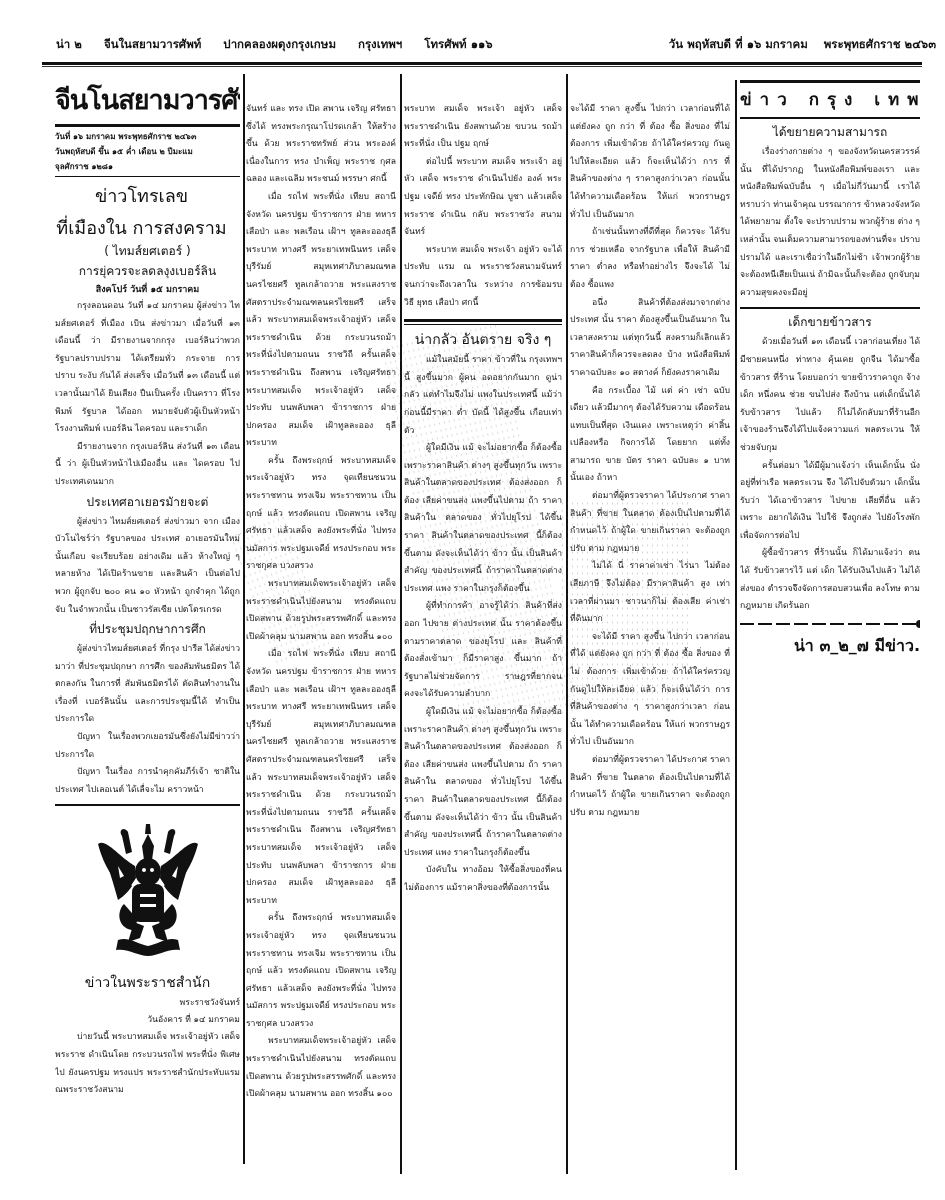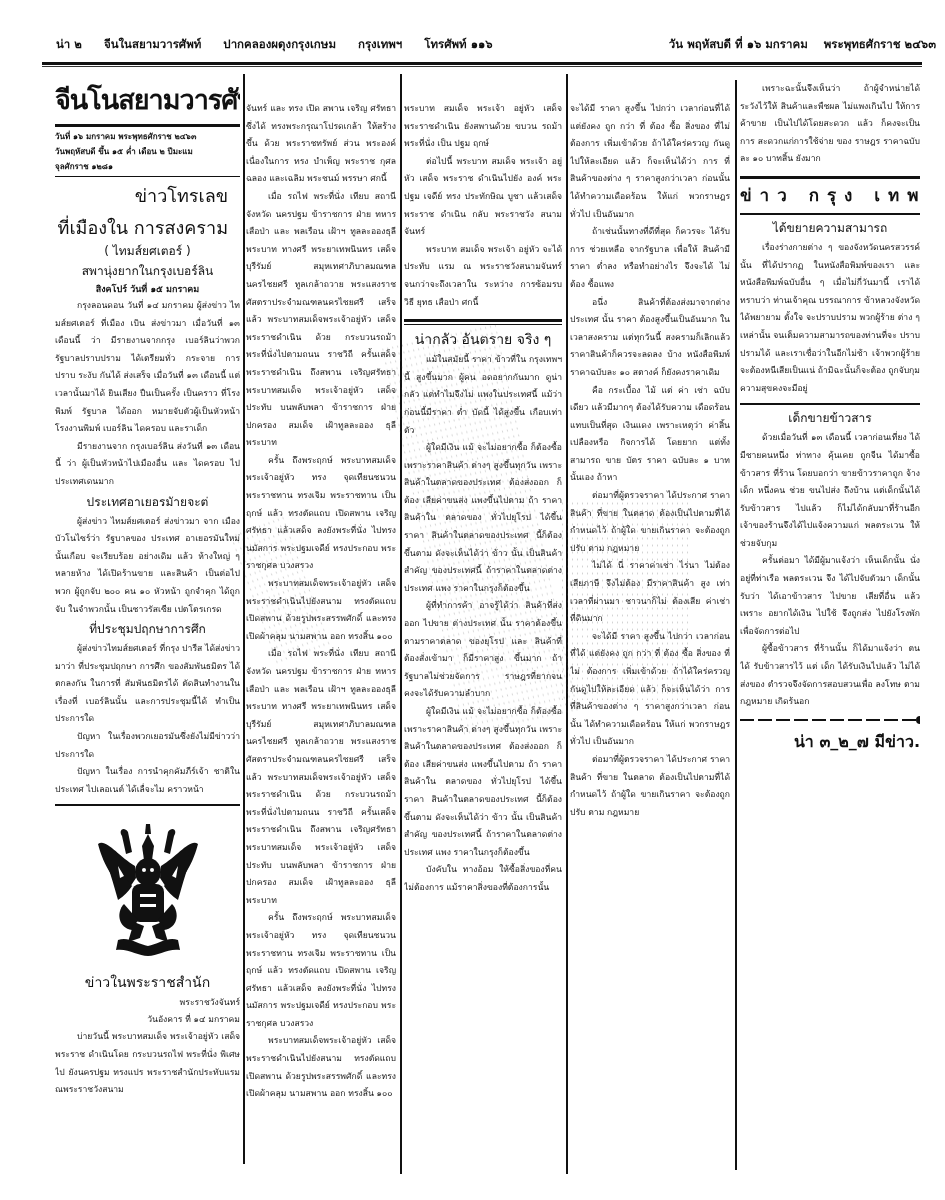--- a/index.html
+++ b/index.html
@@ -29,21 +29,21 @@
   .vrule { position: absolute; width: 2px; background: #111; }
   .vr1 { left: 243px; top: 74px; height: 1090px; }
   .vr2 { left: 400px; top: 74px; height: 1100px; }
   .vr3 { left: 566px; top: 74px; height: 1100px; }
   .vr4 { left: 735px; top: 80px; height: 1090px; }
 
   .masthead { font-family: "DejaVu Serif", serif; font-size: 27px; font-weight: bold; letter-spacing: -1px; text-align: center; line-height: 40px; margin-top: 8px; white-space: nowrap; }
   .thick-rule { height: 3px; background: #111; margin: 4px 0 2px 0; }
   .thin-rule { height: 1px; background: #111; margin: 2px 0; }
   .issue-line { font-size: 8px; line-height: 15px; text-align: left; font-weight: bold; text-indent: 0; white-space: nowrap; }
-  .headline-big { font-size: 18px; line-height: 26px; text-align: right; font-weight: normal; margin: 6px 12px 0 0; white-space: nowrap; }
+  .headline-big { font-size: 18px; line-height: 26px; text-align: center; font-weight: normal; margin: 6px 12px 0 0; white-space: nowrap; }
   .headline-mid { font-size: 12px; line-height: 20px; text-align: center; white-space: nowrap; }
   .dateline { font-size: 9px; text-align: center; font-weight: bold; line-height: 16px; }
   .subhead { font-size: 12px; line-height: 22px; text-align: center; white-space: nowrap; }
   .section-head { font-size: 14px; line-height: 24px; text-align: center; font-weight: normal; white-space: nowrap; }
   .section-head-bold { font-size: 17px; font-weight: bold; letter-spacing: 8px; line-height: 28px; text-align: center; white-space: nowrap; }
 
   .emblem { width: 120px; height: 150px; margin: 10px auto 4px auto; display: block; }
   .byline-r { text-align: right; font-size: 8.6px; line-height: 17px; }
 
   .footer-note { font-size: 16px; font-weight: bold; text-align: right; margin-top: 12px; padding-left: 10px; white-space: nowrap; }
@@ -79,21 +79,21 @@
 <div class="col c1">
   <div class="masthead">จีนโนสยามวารศัพท์</div>
   <div class="thick-rule"></div>
   <div class="issue-line">วันที่ ๑๖ มกราคม พระพุทธศักราช ๒๔๖๓</div>
   <div class="issue-line">วันพฤหัสบดี ขึ้น ๑๕ ค่ำ เดือน ๒ ปีมะแม</div>
   <div class="issue-line">จุลศักราช ๑๒๘๑</div>
   <div class="thin-rule"></div>
   <div class="headline-big">ข่าวโทรเลข</div>
   <div class="headline-big">ที่เมืองใน การสงคราม</div>
   <div class="headline-mid">( ไทมส์ยศเตอร์ )</div>
-  <div class="headline-mid">สพานุ่งยากในกรุงเบอร์ลิน</div>
+  <div class="headline-mid">การยุ่ควรจะลดลงุงเบอร์ลิน</div>
   <div class="dateline">สิงคโปร์ วันที่ ๑๕ มกราคม</div>
   <p>กรุงลอนดอน วันที่ ๑๔ มกราคม ผู้ส่งข่าว ไทมส์ยศเตอร์ ที่เมือง เบิน ส่งข่าวมา เมื่อวันที่ ๑๓ เดือนนี้ ว่า มีรายงานจากกรุง เบอร์ลินว่าพวกรัฐบาลปราบปราม ได้เตรียมทั่ว กระจาย การ ปราบ ระงับ กันได้ ส่งเสร็จ เมื่อวันที่ ๑๓ เดือนนี้ แต่เวลานั้นมาได้ ยินเสียง ปืนเป็นครั้ง เป็นคราว ที่โรงพิมพ์ รัฐบาล ได้ออก หมายจับตัวผู้เป็นหัวหน้า โรงงานพิมพ์ เบอร์ลิน ไดครอบ และราเด็ก</p>
   <p>มีรายงานจาก กรุงเบอร์ลิน ส่งวันที่ ๑๓ เดือนนี้ ว่า ผู้เป็นหัวหน้าไปเมืองอื่น และ ไดครอบ ไปประเทศเดนมาก</p>
   <div class="subhead">ประเทศอาเยอรมัายจะต่</div>
   <p>ผู้ส่งข่าว ไทมส์ยศเตอร์ ส่งข่าวมา จาก เมืองบัวโนไซร์ว่า รัฐบาลของ ประเทศ อาเยอรมันใหม่ นั้นเกือบ จะเรียบร้อย อย่างเดิม แล้ว ห้างใหญ่ ๆ หลายห้าง ได้เปิดร้านขาย และสินค้า เป็นต่อไป พวก ผู้ถูกจับ ๒๐๐ คน ๑๐ หัวหน้า ถูกจำคุก ได้ถูกจับ ในจำพวกนั้น เป็นชาวรัสเซีย เปตโตรเกรด</p>
   <div class="subhead">ที่ประชุมปฤกษาการศึก</div>
   <p>ผู้ส่งข่าวไทมส์ยศเตอร์ ที่กรุง ปารีส ได้ส่งข่าวมาว่า ที่ประชุมปฤกษา การศึก ของสัมพันธมิตร ได้ตกลงกัน ในการที่ สัมพันธมิตรได้ ตัดสินทำงานใน เรื่องที่ เบอร์ลินนั้น และการประชุมนี้ได้ ทำเป็น ประการใด</p>
   <p>ปัญหา ในเรื่องพวกเยอรมันซึ่งยังไม่มีข่าวว่า ประการใด</p>
   <p>ปัญหา ในเรื่อง การนำคุกคัมภีร์เจ้า ชาติในประเทศ ไปเลอเนต์ ได้เลื่จะไม คราวหน้า</p>
   <div class="thick-rule" style="height:2px;margin-top:6px;"></div>
@@ -159,21 +159,20 @@
   <p>ถ้าเช่นนั้นทางที่ดีที่สุด ก็ควรจะ ได้รับการ ช่วยเหลือ จากรัฐบาล เพื่อให้ สินค้ามีราคา ต่ำลง หรือทำอย่างไร จึงจะได้ ไม่ ต้อง ซื้อแพง</p>
   <p>อนึ่ง สินค้าที่ต้องส่งมาจากต่างประเทศ นั้น ราคา ต้องสูงขึ้นเป็นอันมาก ในเวลาสงคราม แต่ทุกวันนี้ สงครามก็เลิกแล้ว ราคาสินค้าก็ควรจะลดลง บ้าง หนังสือพิมพ์ราคาฉบับละ ๑๐ สตางค์ ก็ยังคงราคาเดิม</p>
   <p>คือ กระเบื้อง ไม้ แต่ ค่า เช่า ฉบับเดียว แล้วมีมากๆ ต้องได้รับความ เดือดร้อน แทบเป็นที่สุด เงินแดง เพราะเหตุว่า ค่าสิ้นเปลืองหรือ กิจการได้ โดยยาก แต่ทั้ง สามารถ ขาย บัตร ราคา ฉบับละ ๑ บาท นั้นเอง ถ้าหา</p>
   <p>ต่อมาที่ผู้ตรวจราคา ได้ประกาศ ราคาสินค้า ที่ขาย ในตลาด ต้องเป็นไปตามที่ได้กำหนดไว้ ถ้าผู้ใด ขายเกินราคา จะต้องถูกปรับ ตาม กฎหมาย</p>
   <p>ไม่ได้ นี่ ราคาค่าเช่า ไร่นา ไม่ต้อง เสียภาษี จึงไม่ต้อง มีราคาสินค้า สูง เท่า เวลาที่ผ่านมา ชาวนาก็ไม่ ต้องเสีย ค่าเช่า ที่ดินมาก</p>
   <p>จะได้มี ราคา สูงขึ้น ไปกว่า เวลาก่อนที่ได้ แต่ยังคง ถูก กว่า ที่ ต้อง ซื้อ สิ่งของ ที่ไม่ ต้องการ เพิ่มเข้าด้วย ถ้าได้ใคร่ครวญ กันดูไปให้ละเอียด แล้ว ก็จะเห็นได้ว่า การ ที่สินค้าของต่าง ๆ ราคาสูงกว่าเวลา ก่อนนั้น ได้ทำความเดือดร้อน ให้แก่ พวกราษฎร ทั่วไป เป็นอันมาก</p>
   <p>ต่อมาที่ผู้ตรวจราคา ได้ประกาศ ราคาสินค้า ที่ขาย ในตลาด ต้องเป็นไปตามที่ได้กำหนดไว้ ถ้าผู้ใด ขายเกินราคา จะต้องถูกปรับ ตาม กฎหมาย</p>
 </div>
 
 <div class="col c5">
-  <p style="margin-top:8px;">เพราะฉะนั้นจึงเห็นว่า ถ้าผู้จำหน่ายได้ ระวังไว้ให้ สินค้าและพืชผล ไม่แพงเกินไป ให้การ ค้าขาย เป็นไปได้โดยสะดวก แล้ว ก็คงจะเป็น การ สะดวกแก่การใช้จ่าย ของ ราษฎร ราคาฉบับ ละ ๑๐ บาทสิ้น ยังมาก</p>
   <div class="thick-rule" style="margin-top:8px;"></div>
   <div class="section-head-bold">ข่าว กรุง เทพ ฯ</div>
   <div class="thick-rule" style="height:2px;"></div>
   <div class="subhead">ได้ขยายความสามารถ</div>
   <p>เรื่องร่างกายต่าง ๆ ของจังหวัดนครสวรรค์ นั้น ที่ได้ปรากฏ ในหนังสือพิมพ์ของเรา และ หนังสือพิมพ์ฉบับอื่น ๆ เมื่อไม่กี่วันมานี้ เราได้ทราบว่า ท่านเจ้าคุณ บรรณาการ ข้าหลวงจังหวัด ได้พยายาม ตั้งใจ จะปราบปราม พวกผู้ร้าย ต่าง ๆ เหล่านั้น จนเต็มความสามารถของท่านที่จะ ปราบปรามได้ และเราเชื่อว่าในอีกไม่ช้า เจ้าพวกผู้ร้ายจะต้องหนีเสียเป็นแน่ ถ้ามิฉะนั้นก็จะต้อง ถูกจับกุม ความสุขคงจะมีอยู่</p>
   <div class="thick-rule" style="height:2px;margin-top:6px;"></div>
   <div class="subhead">เด็กขายข้าวสาร</div>
   <p>ด้วยเมื่อวันที่ ๑๓ เดือนนี้ เวลาก่อนเที่ยง ได้มีชายคนหนึ่ง ท่าทาง คุ้นเคย ถูกจีน ได้มาซื้อข้าวสาร ที่ร้าน โดยบอกว่า ขายข้าวราคาถูก จ้าง เด็ก หนึ่งคน ช่วย ขนไปส่ง ถึงบ้าน แต่เด็กนั้นได้รับข้าวสาร ไปแล้ว ก็ไม่ได้กลับมาที่ร้านอีก เจ้าของร้านจึงได้ไปแจ้งความแก่ พลตระเวน ให้ช่วยจับกุม</p>
   <p>ครั้นต่อมา ได้มีผู้มาแจ้งว่า เห็นเด็กนั้น นั่งอยู่ที่ท่าเรือ พลตระเวน จึง ได้ไปจับตัวมา เด็กนั้นรับว่า ได้เอาข้าวสาร ไปขาย เสียที่อื่น แล้ว เพราะ อยากได้เงิน ไปใช้ จึงถูกส่ง ไปยังโรงพัก เพื่อจัดการต่อไป</p>
   <p>ผู้ซื้อข้าวสาร ที่ร้านนั้น ก็ได้มาแจ้งว่า ตนได้ รับข้าวสารไว้ แต่ เด็ก ได้รับเงินไปแล้ว ไม่ได้ส่งของ ตำรวจจึงจัดการสอบสวนเพื่อ ลงโทษ ตามกฎหมาย เกิดร้นอก</p>

